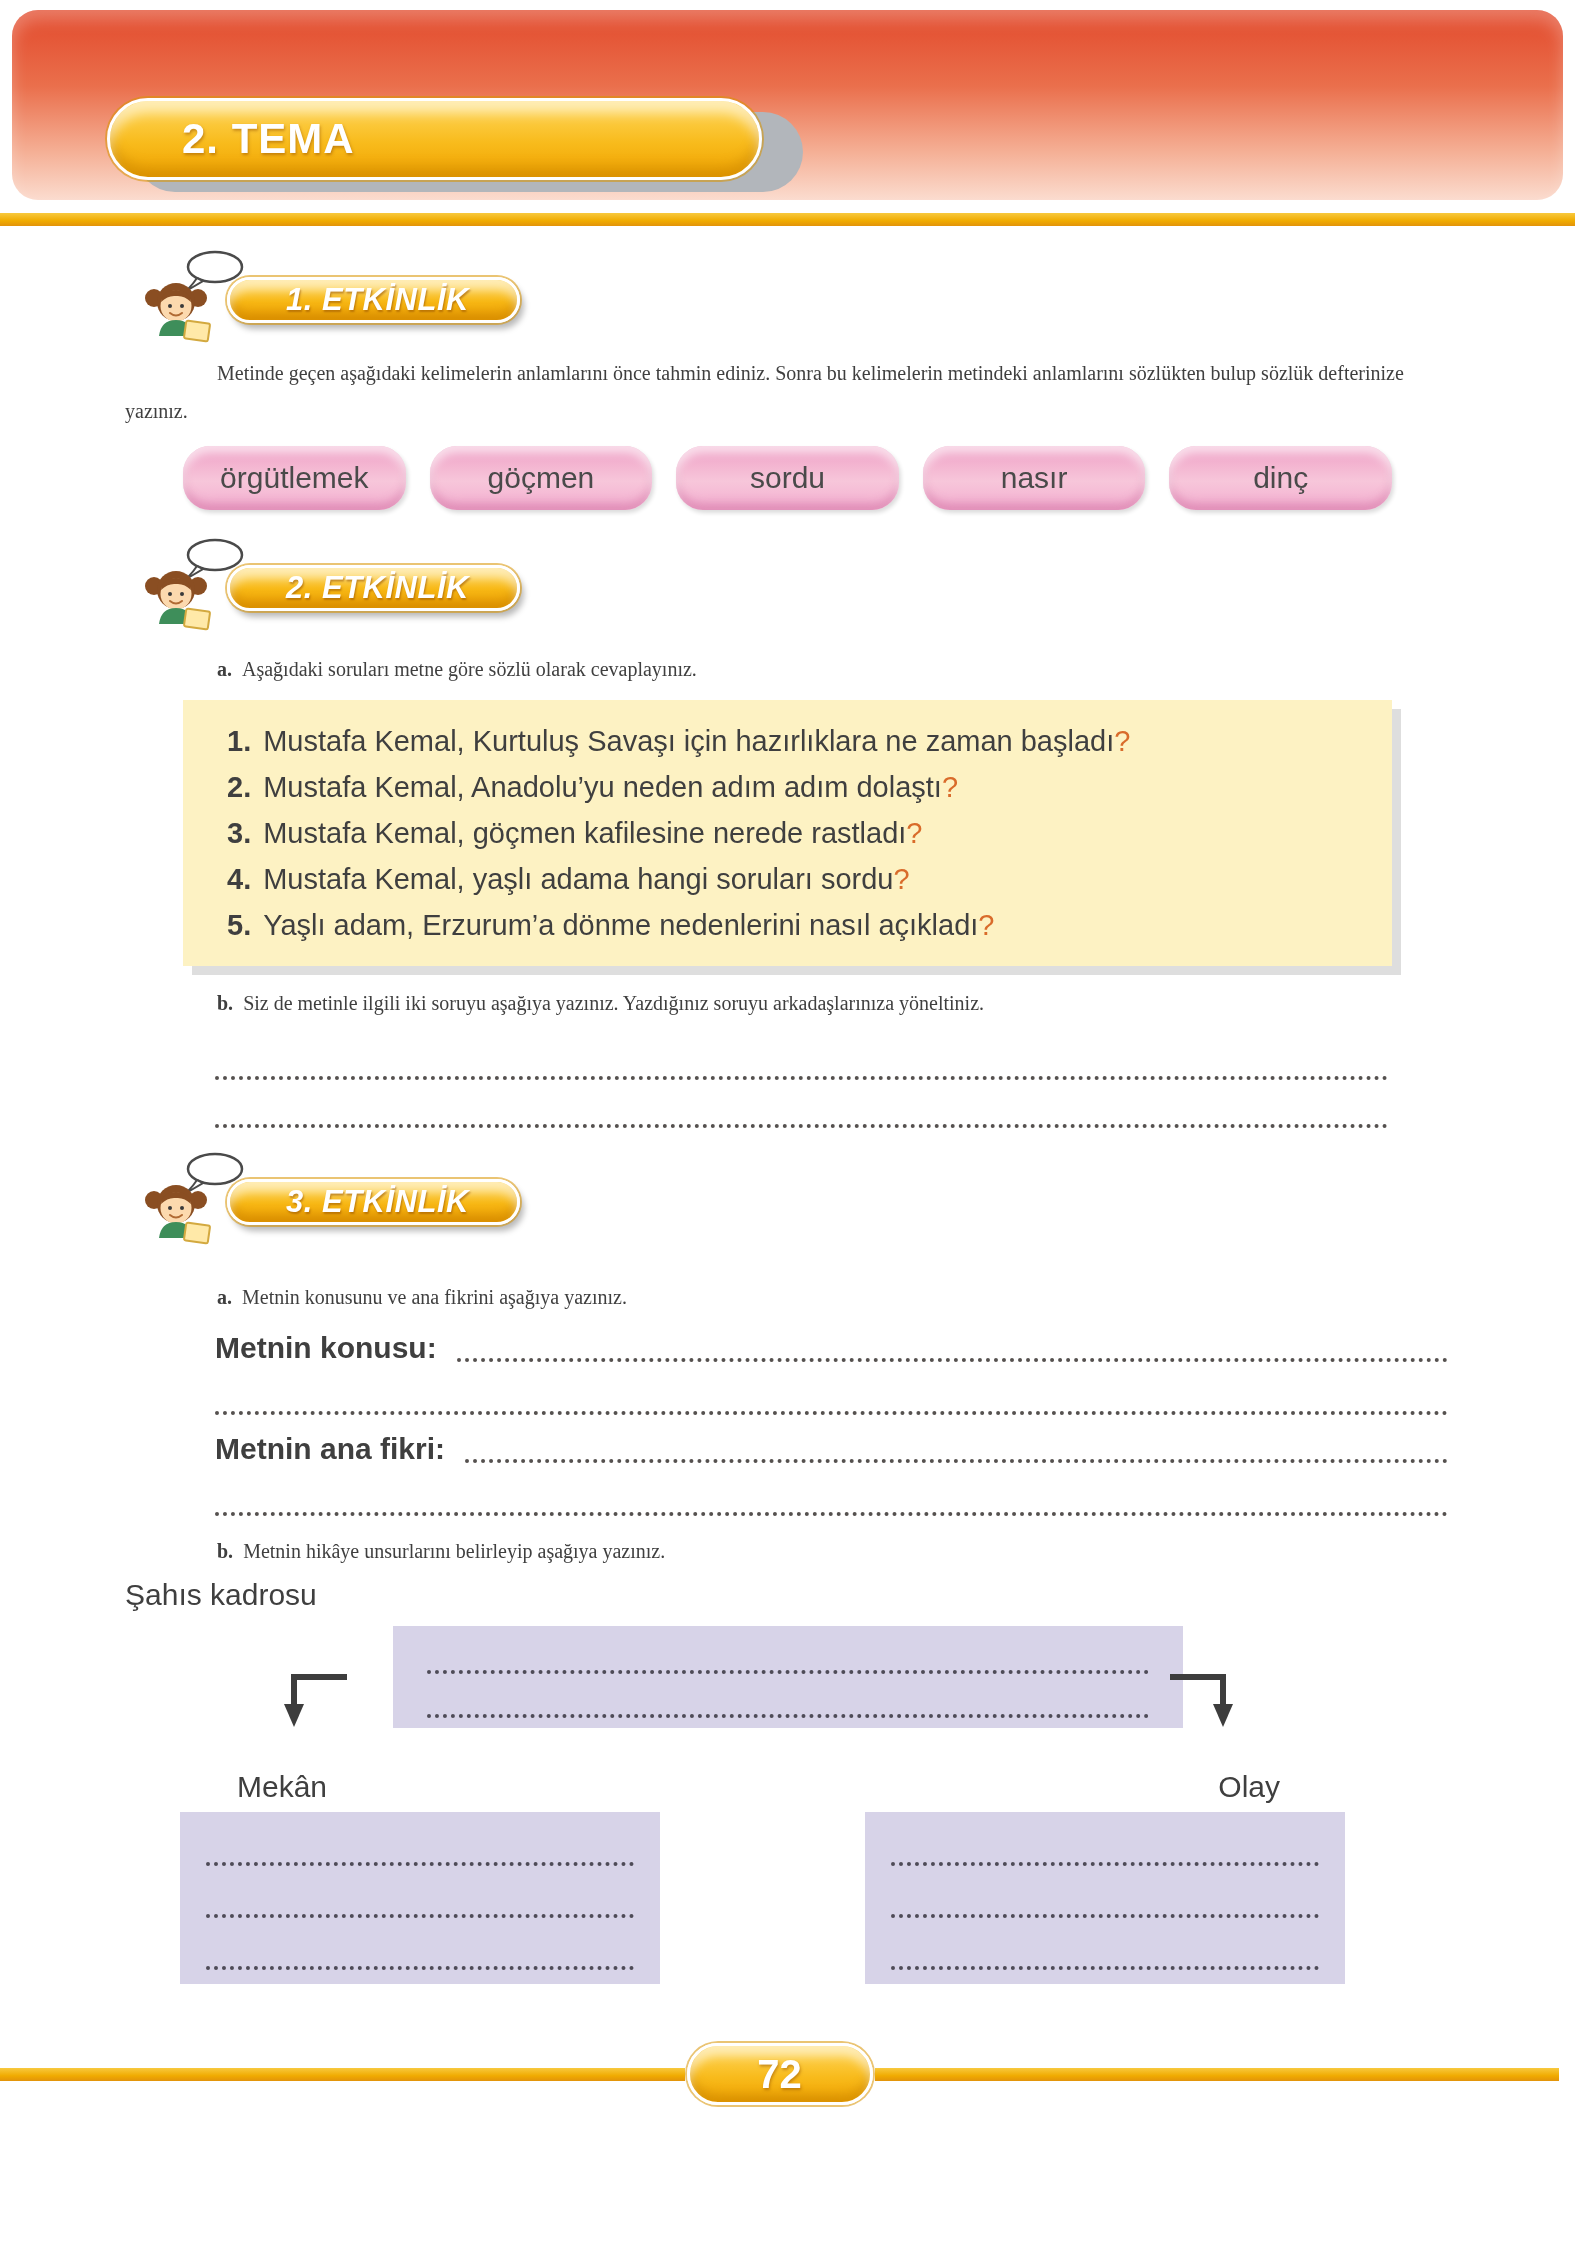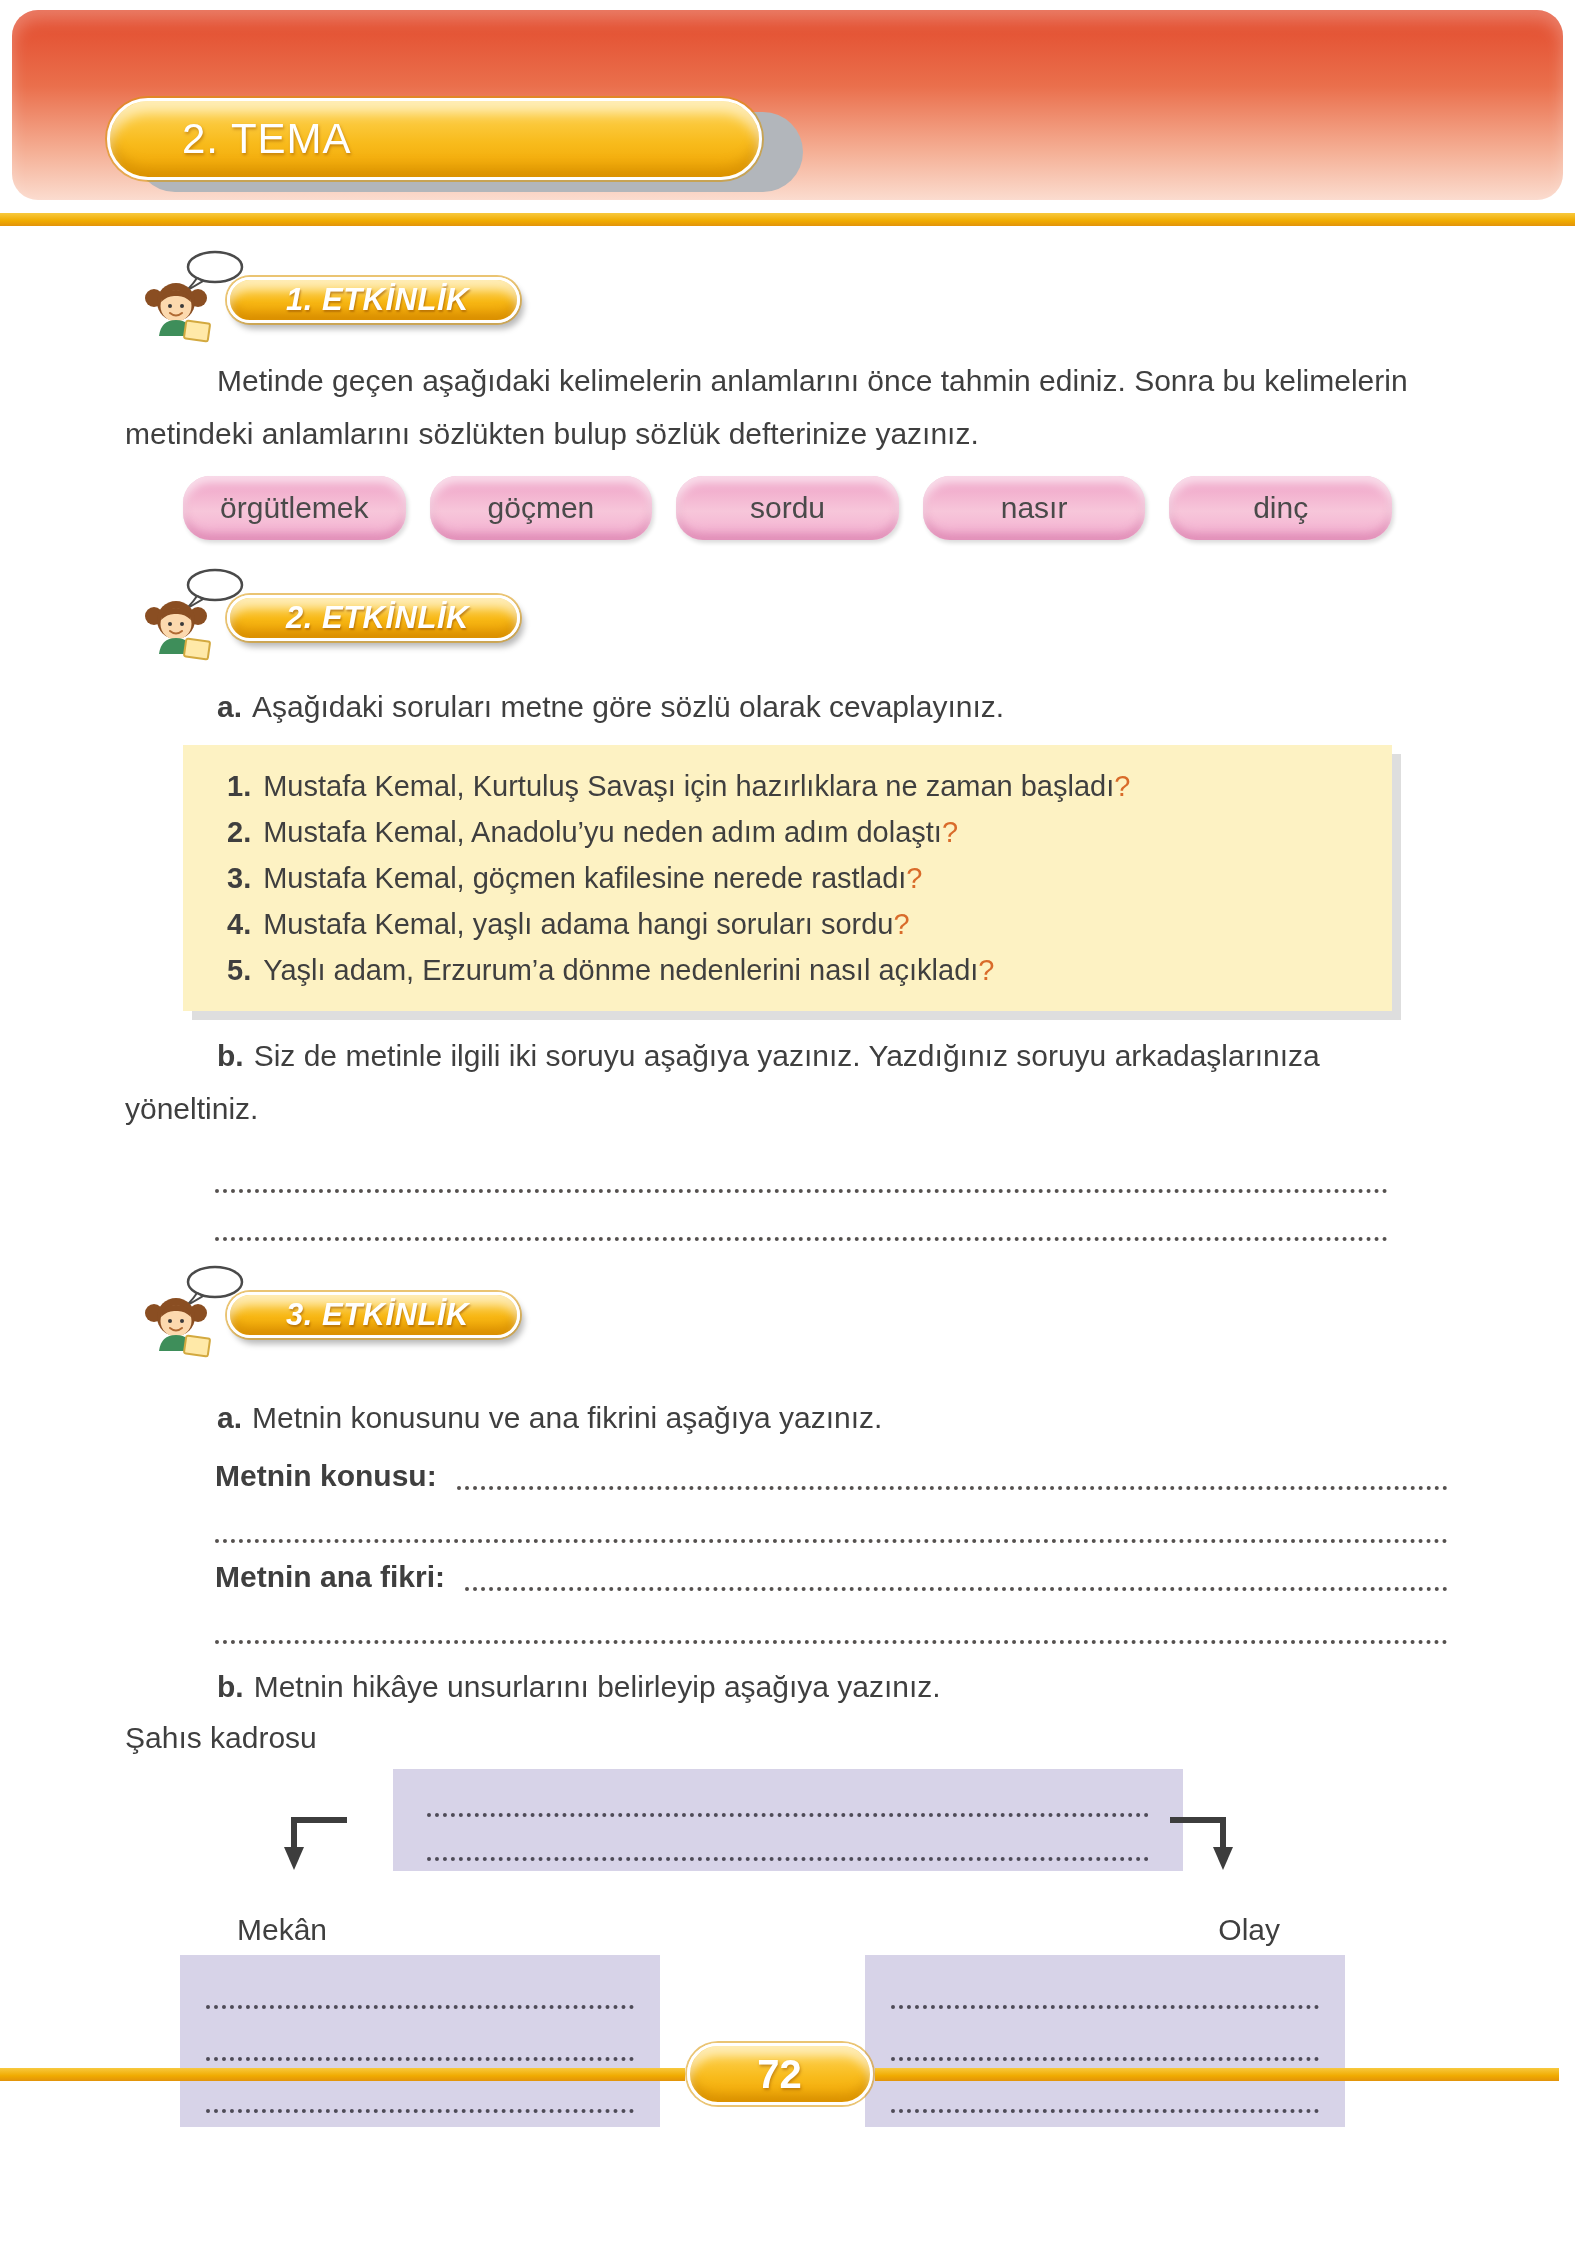--- a/index.html
+++ b/index.html
@@ -21,21 +21,21 @@
     border-radius:44px; background:#b2b6bb;
   }
   .tema-pill {
     position:absolute; left:0; top:2px; width:655px; height:82px; border-radius:44px;
     background:linear-gradient(180deg,#ffd85e 0%,#f8bb1c 55%,#f0a300 100%);
     border:3px solid #ffffff;
     box-shadow:0 0 0 2px rgba(216,148,0,.55), inset 0 12px 12px rgba(255,255,255,.55), inset 0 -10px 12px rgba(185,118,0,.38);
     display:flex; align-items:center; padding-left:72px;
   }
   .tema-text {
-    font-size:42px; font-weight:normal; color:#ffffff; letter-spacing:1px;
+    font-size:42px; font-weight:bold; color:#ffffff; letter-spacing:1px;
     text-shadow:1px 2px 3px rgba(150,80,0,.5);
   }
 
   .gold-rule {
     height:13px; margin-top:13px;
     background:linear-gradient(180deg,#f8c93e 0%,#f0ab00 60%,#e2930a 100%);
   }
 
   
   .content { padding:0 125px; }
@@ -47,21 +47,21 @@
     background:linear-gradient(180deg,#ffd85e 0%,#f7b714 55%,#ef9f00 100%);
     border:3px solid #ffffff;
     box-shadow:0 0 0 2px rgba(216,148,0,.55), 4px 6px 6px rgba(0,0,0,.28), inset 0 10px 10px rgba(255,255,255,.55), inset 0 -8px 10px rgba(185,118,0,.38);
     display:flex; align-items:center; padding:0 48px 0 56px;
   }
   .act-pill span {
     font-size:31px; font-weight:bold; font-style:italic; color:#ffffff;
     text-shadow:1px 2px 2px rgba(150,80,0,.55); letter-spacing:.5px;
   }
 
-  .para { font-size:30px; line-height:53px; }
+  .para { font-size:20px; line-height:38px;font-family:Liberation Serif, serif; }
   .indent { text-indent:92px; }
   .mt1 { margin-top:6px; }
   .blabel { font-weight:bold; margin-right:10px; }
 
   
   .pills { display:flex; gap:24px; margin:16px 58px 0; }
   .pill {
     flex:1; height:64px; border-radius:27px;
     background:linear-gradient(180deg,#efA1c6 0%,#f7c6da 55%,#f3aed0 100%);
     box-shadow:inset 0 7px 8px rgba(255,255,255,.65), inset 0 -7px 9px rgba(205,105,155,.45), 2px 3px 4px rgba(0,0,0,.14);

